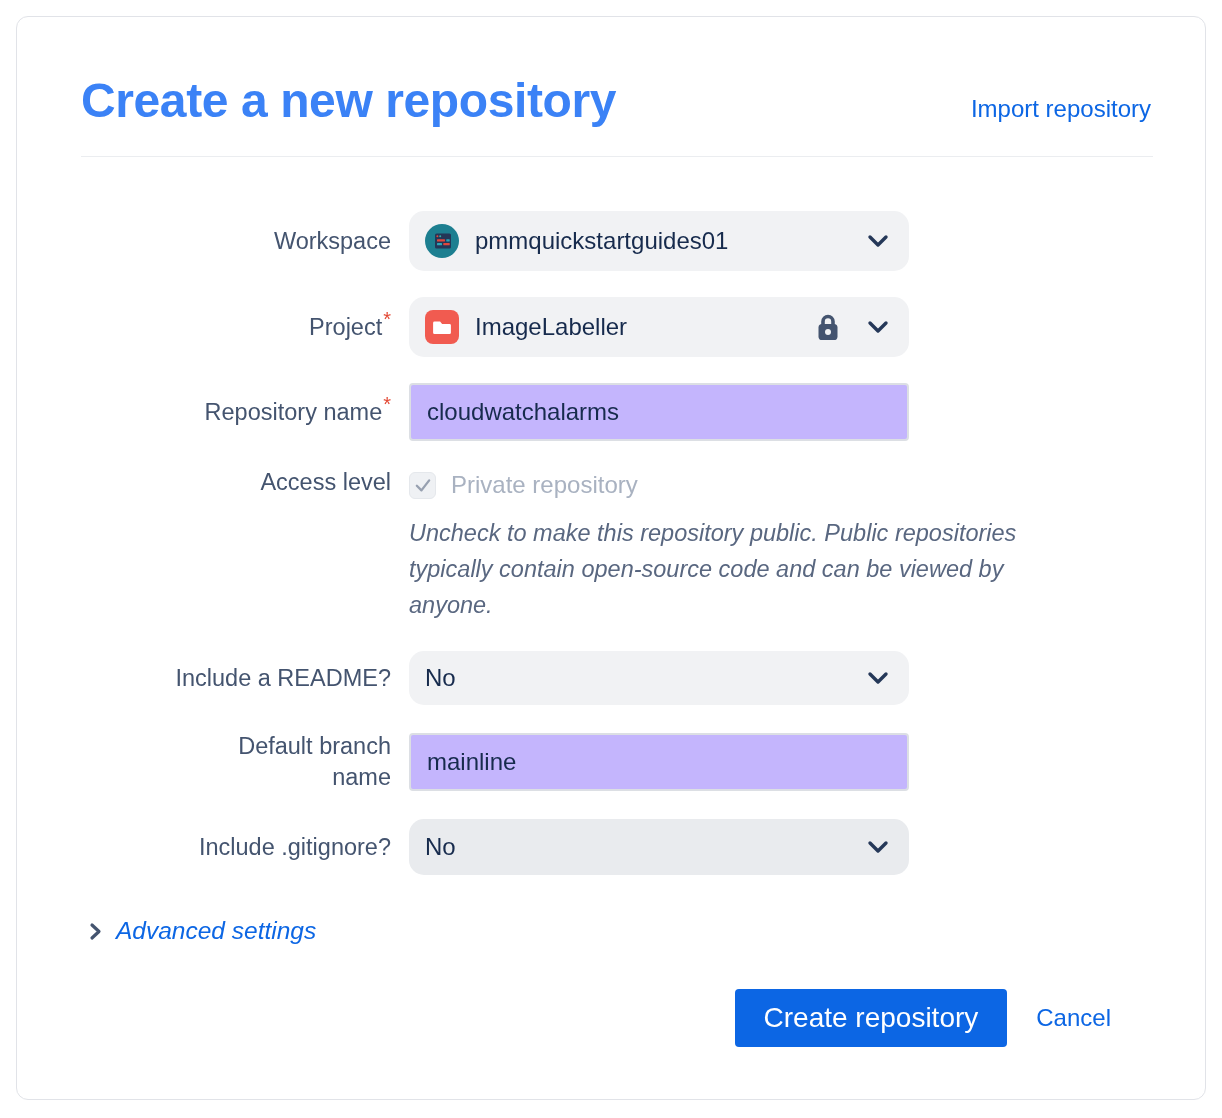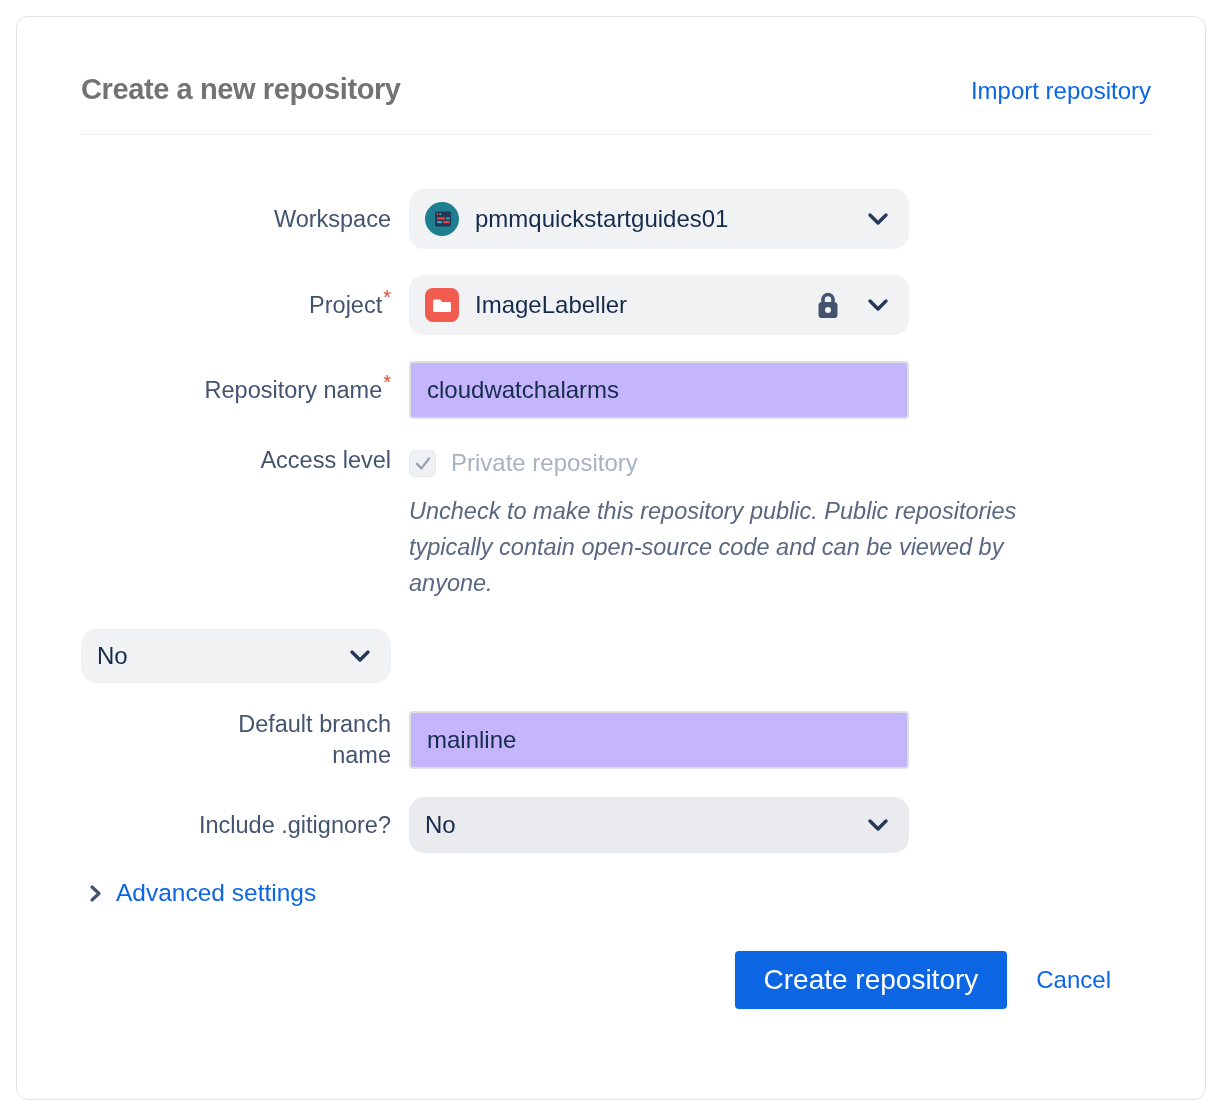--- a/index.html
+++ b/index.html
@@ -14,21 +14,21 @@
     background: #ffffff;
     border: 1px solid #E1E3E8;
     border-radius: 12px;
     padding: 56px 52px 56px 64px;
   }
   .header {
     display: flex; justify-content: space-between; align-items: baseline;
     padding-right: 2px;
   }
   .page-title {
-    margin: 0; font-size: 29px; font-weight: 700; color: #737373;
+    margin: 0; font-size: 48px; font-weight: 700; color: #3b82f6;
     letter-spacing: -0.4px;
   }
   .import-link {
     font-size: 24px; color: #0C66E4; text-decoration: none; cursor: pointer;
   }
   .divider { height: 1px; background: #EBEDF0; margin-top: 28px; border: none; }
 
   .form { margin-top: 54px; }
   .row {
     display: grid; grid-template-columns: 310px 500px; column-gap: 18px;
@@ -74,21 +74,21 @@
   }
   .checkbox-label { font-size: 24px; color: #A9B2C1; margin-left: 15px; }
   .help-text {
     width: 670px; margin: 16px 0 0 0;
     font-size: 23.5px; line-height: 36px; color: #596780; font-style: italic;
   }
   .row.access { margin-bottom: 28px; }
 
   .advanced {
     display: inline-flex; align-items: center; gap: 14px;
-    margin: 0 0 0 8px; cursor: pointer;
+    margin: 16px 0 0 8px; cursor: pointer; font-style: italic;
   }
   .adv-chev { width: 13px; height: 19px; display: inline-flex; }
   .adv-label { font-size: 24.5px; color: #0C66E4; }
 
   .actions {
     display: flex; justify-content: flex-end; align-items: center;
     margin-top: 44px; padding-right: 42px;
   }
   .primary-btn {
     height: 58px; padding: 0 29px;
@@ -184,20 +184,23 @@
               <polyline points="5,14 11,20 21,7" fill="none" stroke="#97A0B0" stroke-width="3" stroke-linecap="round" stroke-linejoin="round"></polyline>
             </svg>
           </span>
           <span class="checkbox-label">Private repository</span>
         </div>
         <p class="help-text">Uncheck to make this repository public. Public repositories typically contain open-source code and can be viewed by anyone.</p>
       </div>
     </div>
 
     <div class="row">
+      <div class="label-cell">
+        <span class="label">Include a README?</span>
+      </div>
       <div class="select short">
         <span class="select-text">No</span>
         <span class="chev">
           <svg viewBox="0 0 22 14" width="22" height="14">
             <polyline points="3,3 11,11 19,3" fill="none" stroke="#253858" stroke-width="3.4" stroke-linecap="round" stroke-linejoin="round"></polyline>
           </svg>
         </span>
       </div>
     </div>
 

